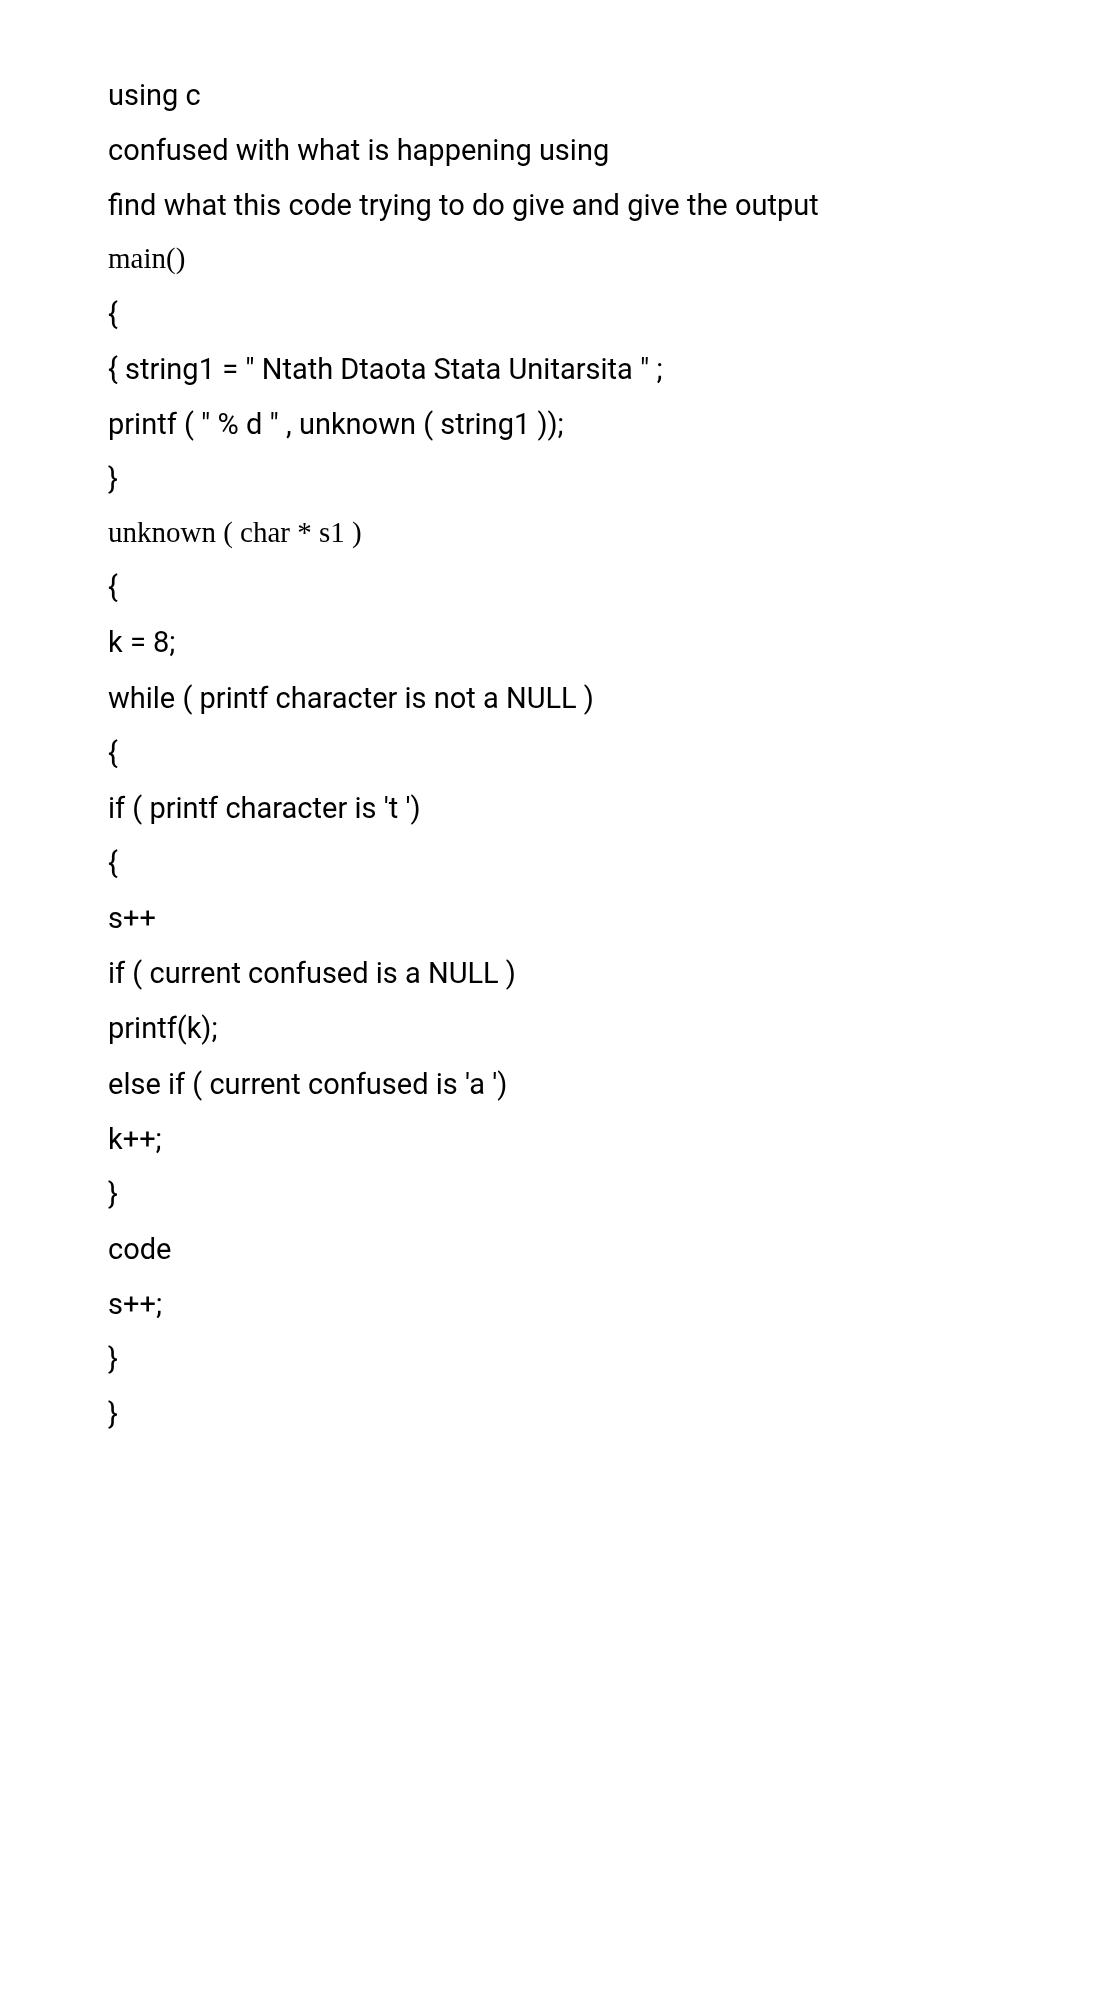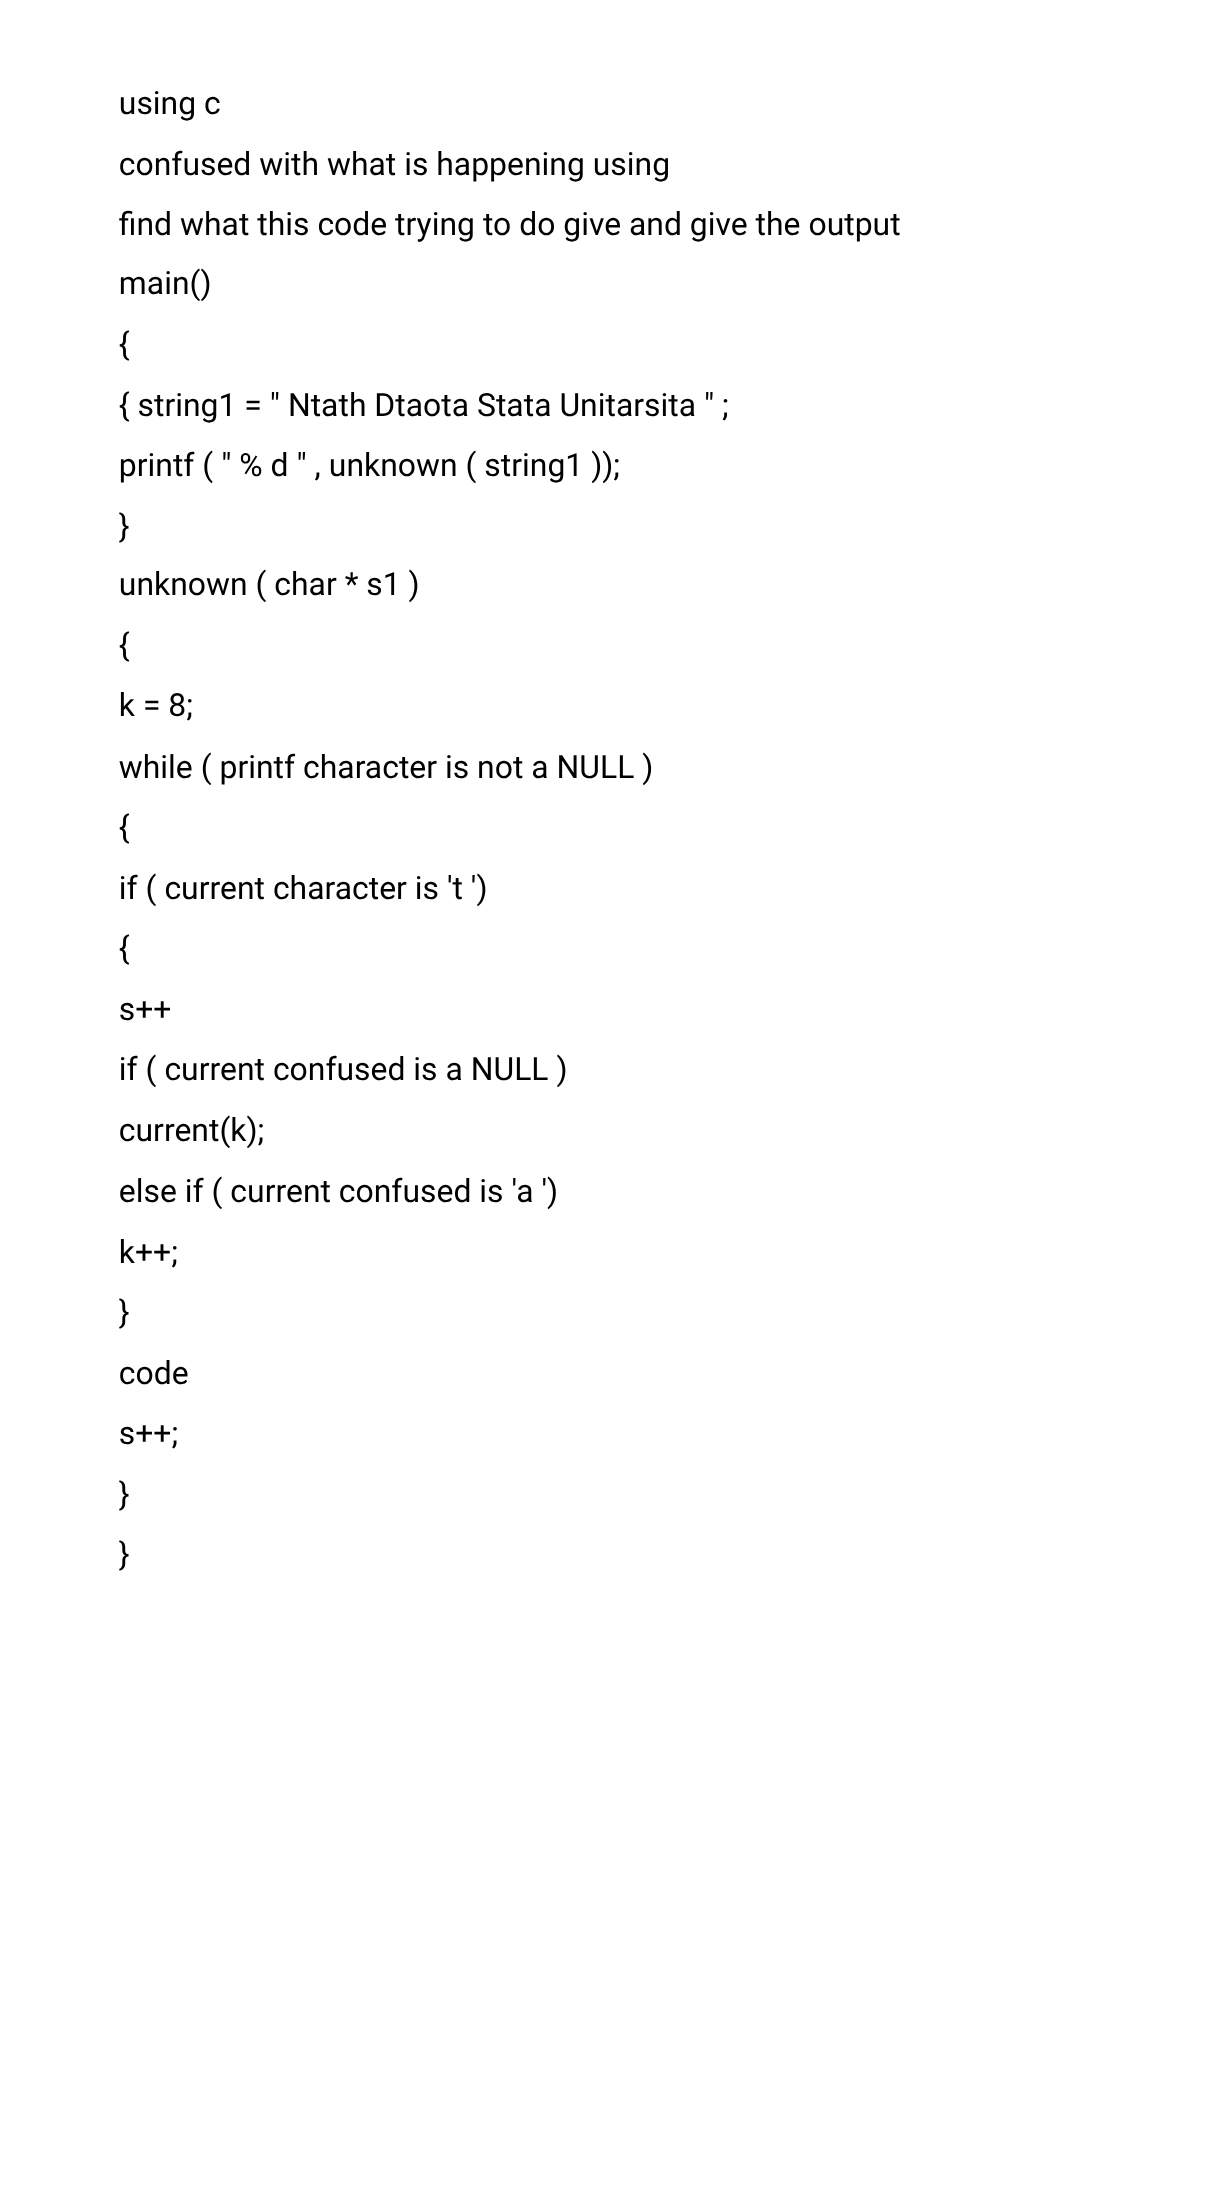--- a/index.html
+++ b/index.html
@@ -14,42 +14,43 @@
       font-size: 29px;
       line-height: 1.35;
       padding: 28px 60px;
       width: 1107px;
     }
     .line {
       margin-bottom: 12px;
     }
     .line.gap {
       margin-top: 14px;
+      font-family: Liberation Serif, serif;
     }
   </style>
 </head>
 <body>
 
 <div class="line">using c</div>
 <div class="line">confused with what is happening using</div>
 <div class="line">find what this code trying to do give and give the output</div>
 <div class="line gap">main()</div>
 <div class="line">{</div>
 <div class="line">{ string1 = " Ntath Dtaota Stata Unitarsita " ;</div>
 <div class="line">printf ( " % d " , unknown ( string1 ));</div>
 <div class="line">}</div>
 <div class="line gap">unknown ( char * s1 )</div>
 <div class="line">{</div>
 <div class="line">k = 8;</div>
 <div class="line">while ( printf character is not a NULL )</div>
 <div class="line">{</div>
-<div class="line">if ( current character is 't ')</div>
+<div class="line">if ( printf character is 't ')</div>
 <div class="line">{</div>
 <div class="line">s++</div>
 <div class="line">if ( current confused is a NULL )</div>
-<div class="line">current(k);</div>
+<div class="line">printf(k);</div>
 <div class="line">else if ( current confused is 'a ')</div>
 <div class="line">k++;</div>
 <div class="line">}</div>
 <div class="line">code</div>
 <div class="line">s++;</div>
 <div class="line">}</div>
 <div class="line">}</div>
 
 </body></html>

